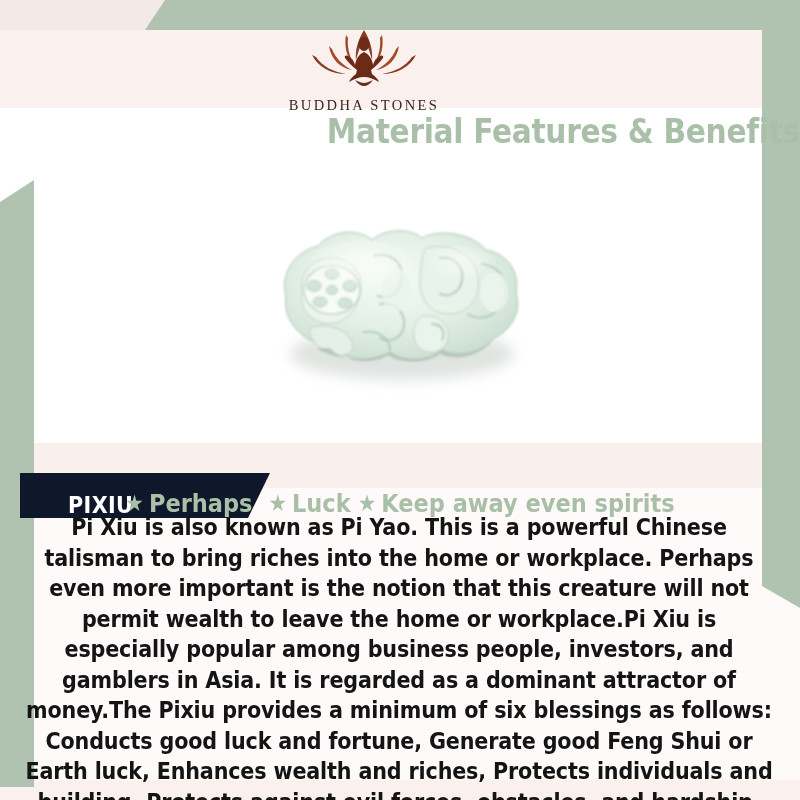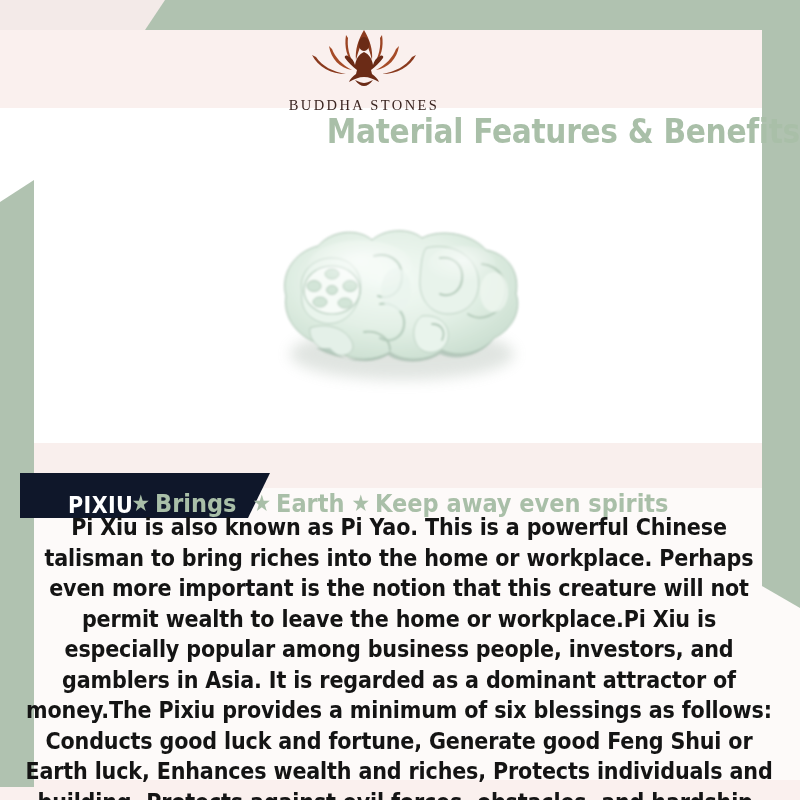--- a/index.html
+++ b/index.html
@@ -250,26 +250,26 @@
     </svg>
   </div>
 
   <div class="pixiu-tag">
     <span class="pixiu-tag-label">PIXIU</span>
   </div>
 
   <div class="benefits">
     <span class="benefit-item">
       <span class="benefit-star">★</span>
-      <span>Brings</span>
+      <span>Perhaps</span>
     </span>
     <span class="benefit-gap-a"></span>
     <span class="benefit-item">
       <span class="benefit-star">★</span>
-      <span>Earth</span>
+      <span>Luck</span>
     </span>
     <span class="benefit-gap-b"></span>
     <span class="benefit-item">
       <span class="benefit-star">★</span>
       <span>Keep away even spirits</span>
     </span>
   </div>
 
   <p class="body-copy">Pi Xiu is also known as Pi Yao. This is a powerful Chinese talisman to bring riches into the home or workplace. Perhaps even more important is the notion that this creature will not permit wealth to leave the home or workplace.Pi Xiu is especially popular among business people, investors, and gamblers in Asia. It is regarded as a dominant attractor of money.The Pixiu provides a minimum of six blessings as follows: Conducts good luck and fortune, Generate good Feng Shui or Earth luck, Enhances wealth and riches, Protects individuals and building, Protects against evil forces, obstacles, and hardship, Brings unexpected windfall luck, One of the popular ways to retain a Pixiu is to wear it on a bracelet.</p>
 

